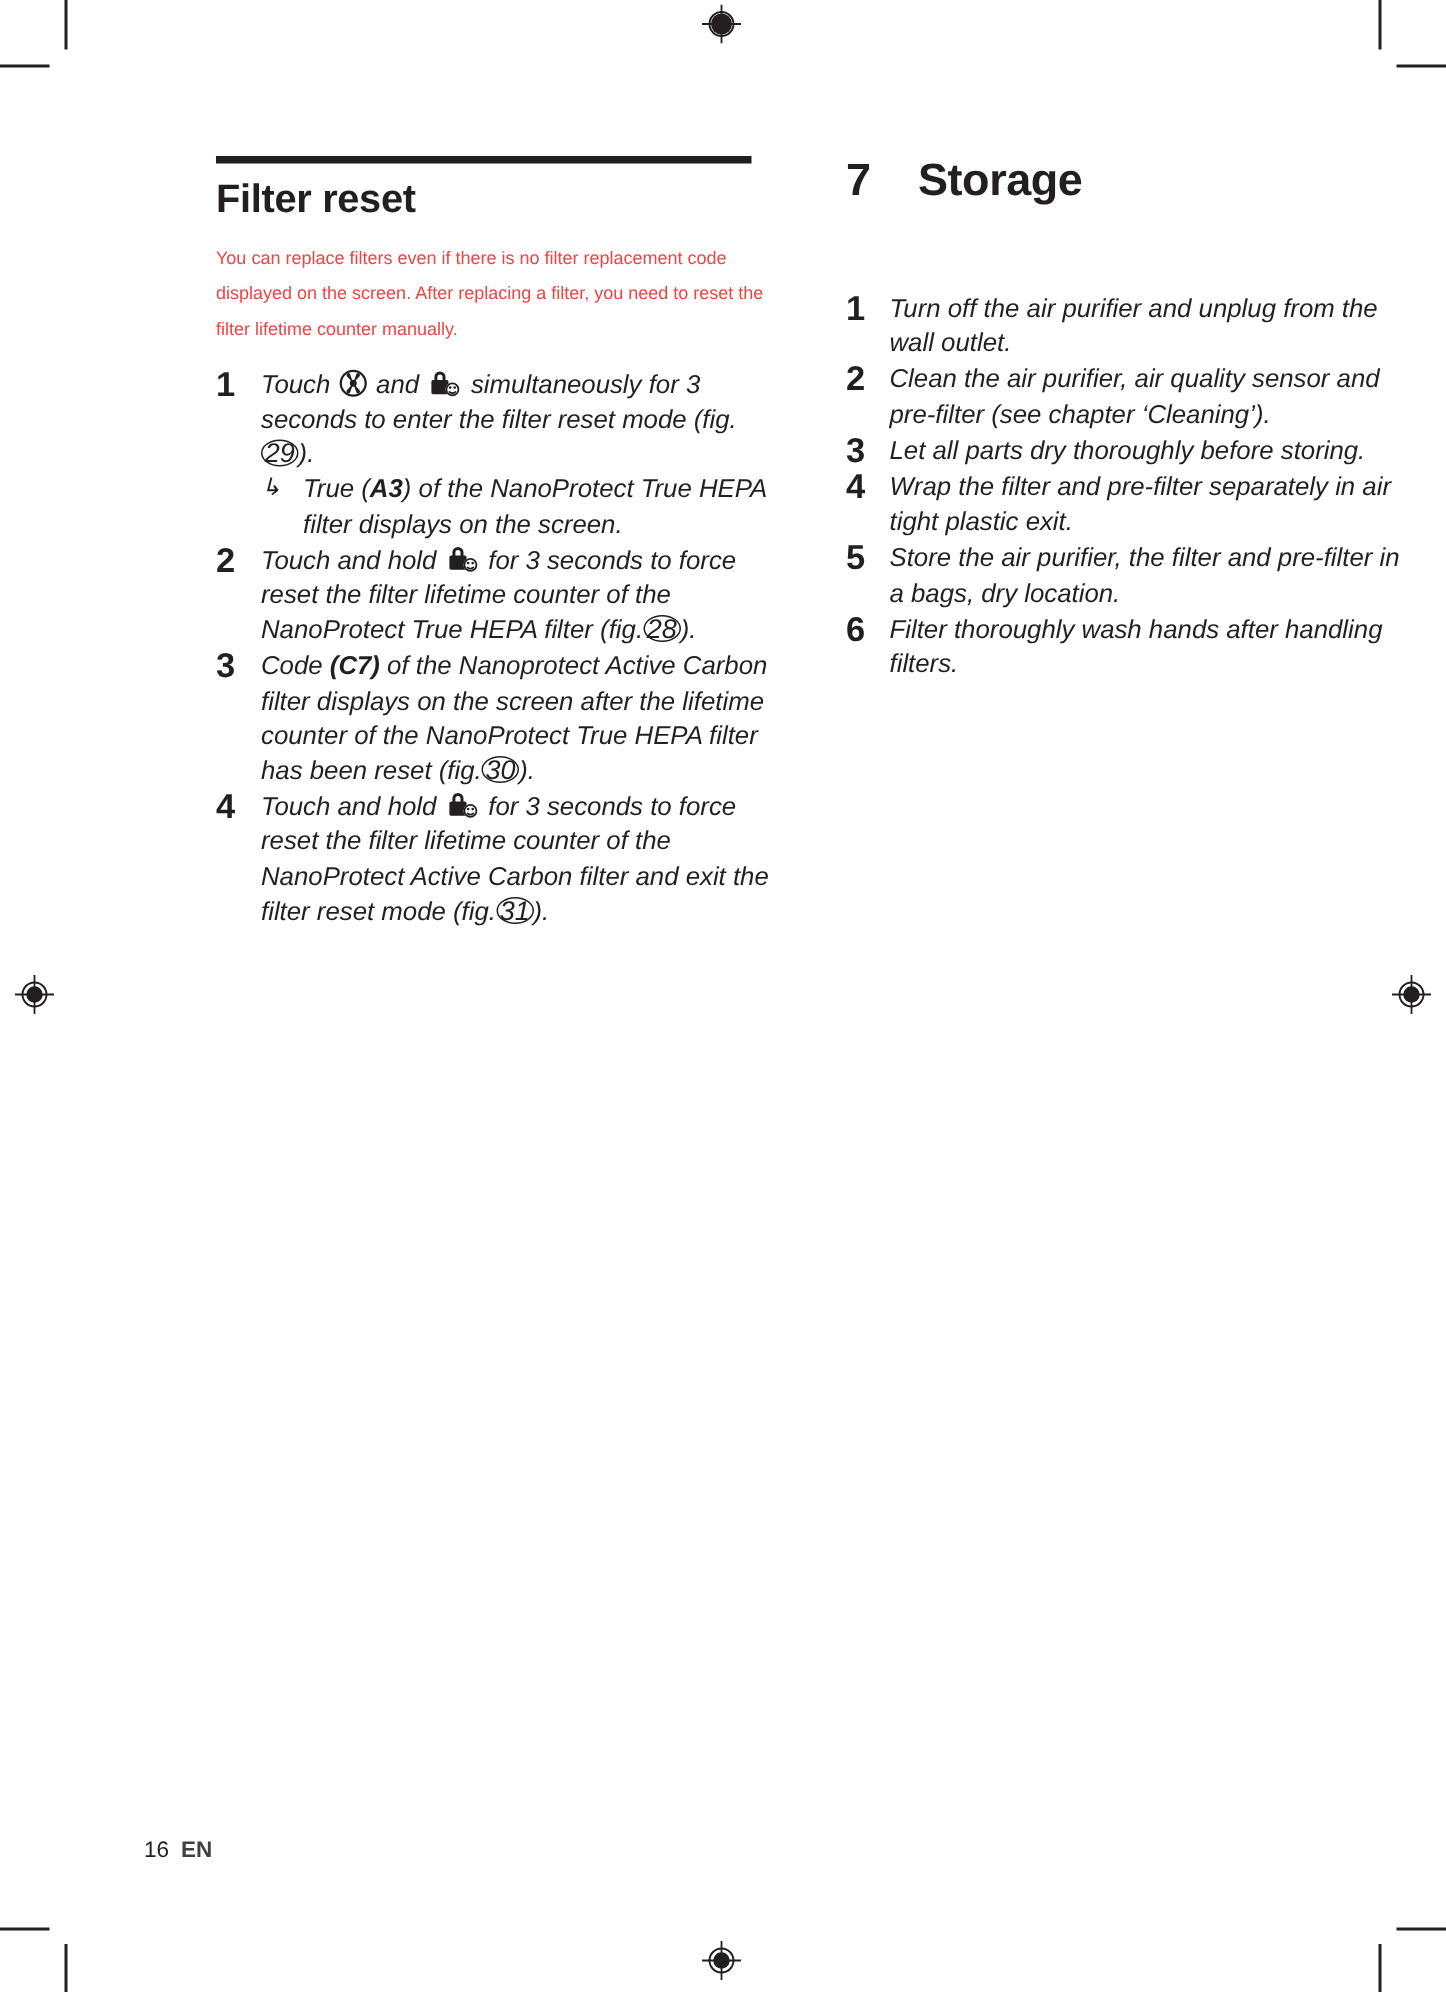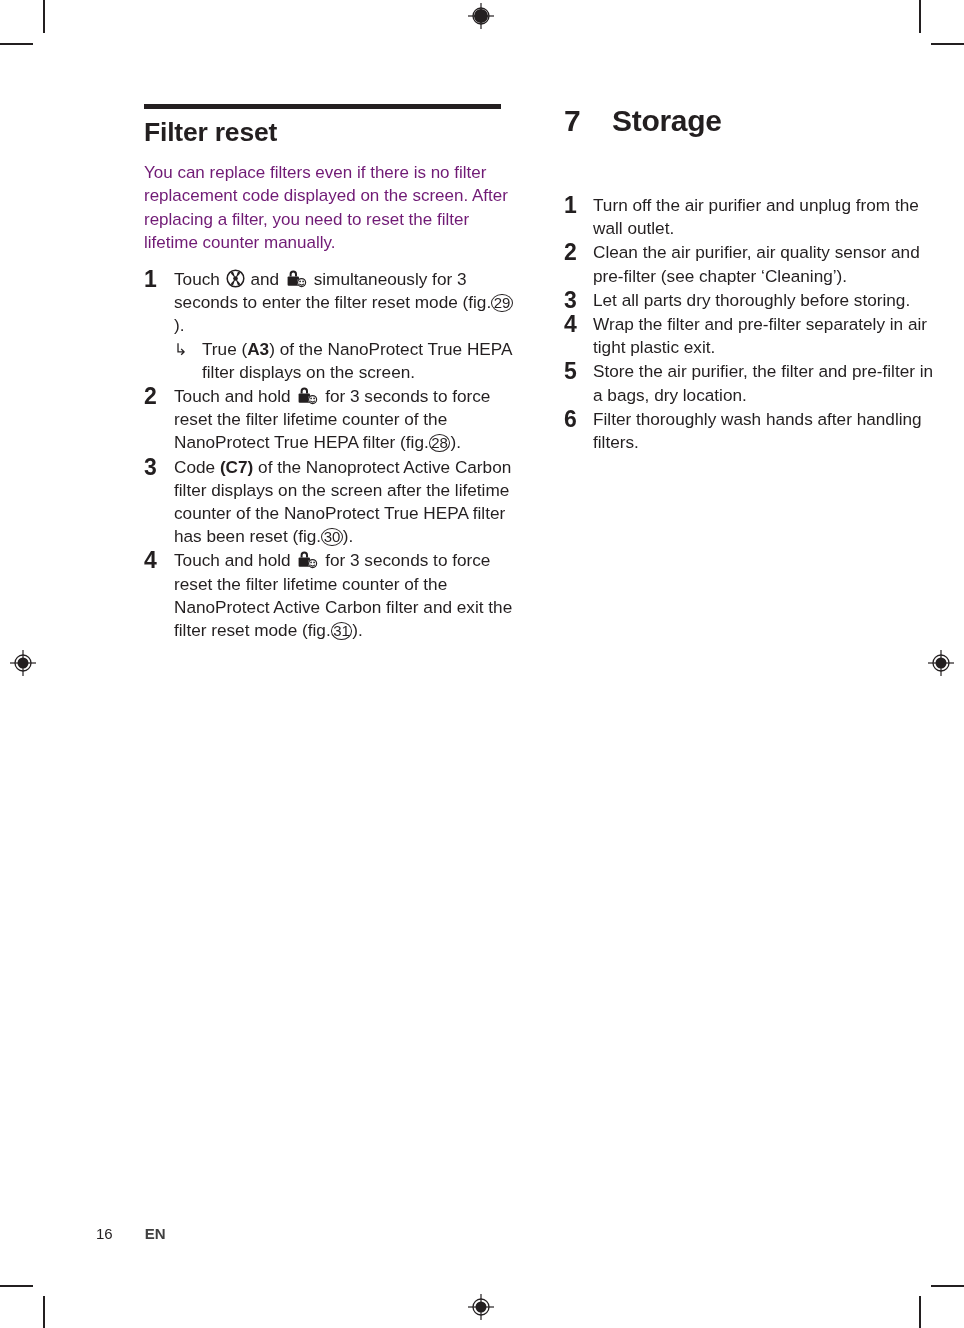--- a/index.html
+++ b/index.html
@@ -57,24 +57,24 @@
   h1.section-title {
     font-size: 26.5px;
     font-weight: 700;
     line-height: 1.1;
     margin: 0 0 14px 0;
     letter-spacing: -0.2px;
     color: #231f20;
   }
 
   p.intro {
-    font-size: 17px;
+    font-size: 12px;
     line-height: 23.2px;
     margin: 0 0 14px 0;
-    color: #701a75;
+    color: #ef4444;
   }
 
   
   ol.steps { list-style: none; margin: 0; padding: 0; }
   ol.steps > li {
     display: flex;
     align-items: flex-start;
     margin-bottom: 1px;
   }
   .step-num {
@@ -84,20 +84,21 @@
     width: 30px;
     flex: 0 0 30px;
     color: #231f20;
     padding-top: 0px;
   }
   .step-body {
     font-size: 17.2px;
     line-height: 23.2px;
     flex: 1 1 auto;
     color: #231f20;
+    font-style: italic;
   }
 
   
   .col-right .step-num { width: 29px; flex: 0 0 29px; }
 
   
   .substep {
     display: flex;
     align-items: flex-start;
     margin-top: 0px;
@@ -150,41 +151,41 @@
     width: 23px;
     height: 19px;
   }
   .glyph-lock svg { width: 23px; height: 19px; }
 
   
   .fignum {
     display: inline-block;
     border: 1.4px solid #231f20;
     border-radius: 50%;
-    font-size: 15px;
+    font-size: 18px;
     line-height: 16px;
     min-width: 16px;
     height: 16px;
     text-align: center;
     padding: 0 1.5px;
     vertical-align: 0px;
     box-sizing: content-box;
     font-family: "Liberation Sans", sans-serif;
   }
 
   b, strong { font-weight: 700; }
 
   
   .footer {
     position: absolute;
     left: 96px;
     bottom: 86px;
     display: flex;
     align-items: baseline;
-    gap: 32px;
+    gap: 8px;
   }
   .folio {
     font-size: 15px;
     color: #231f20;
   }
   .lang {
     font-size: 15px;
     font-weight: 700;
     color: #404040;
   }

